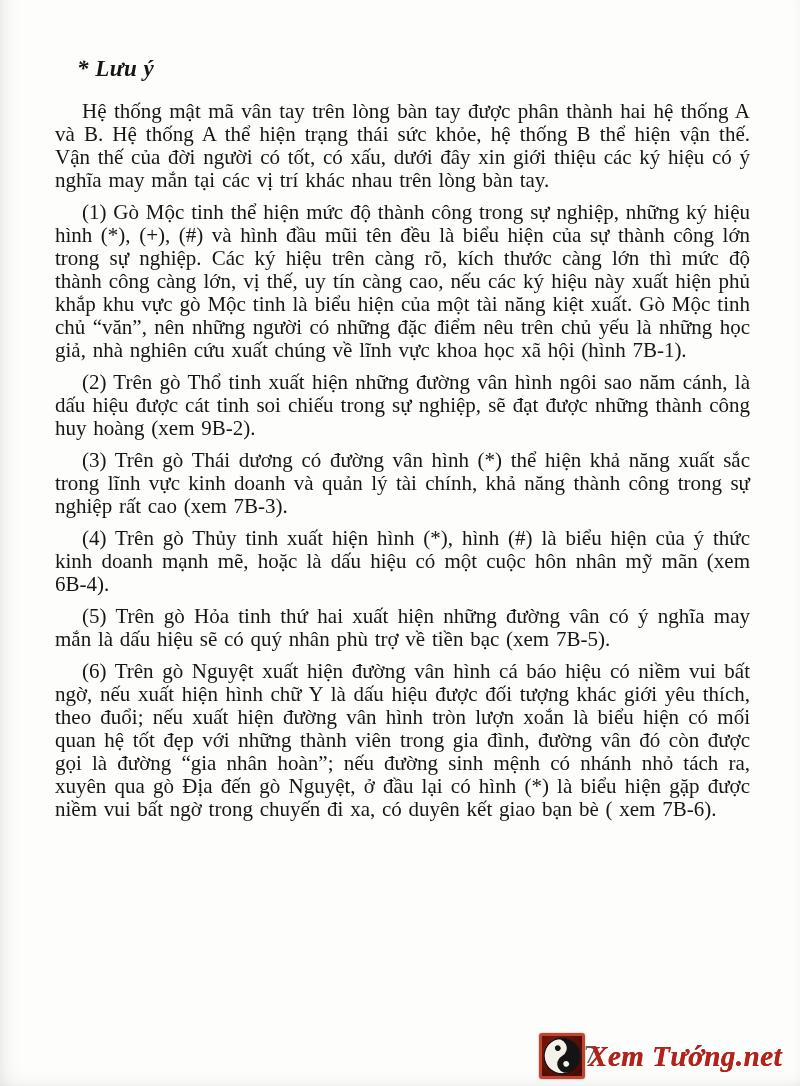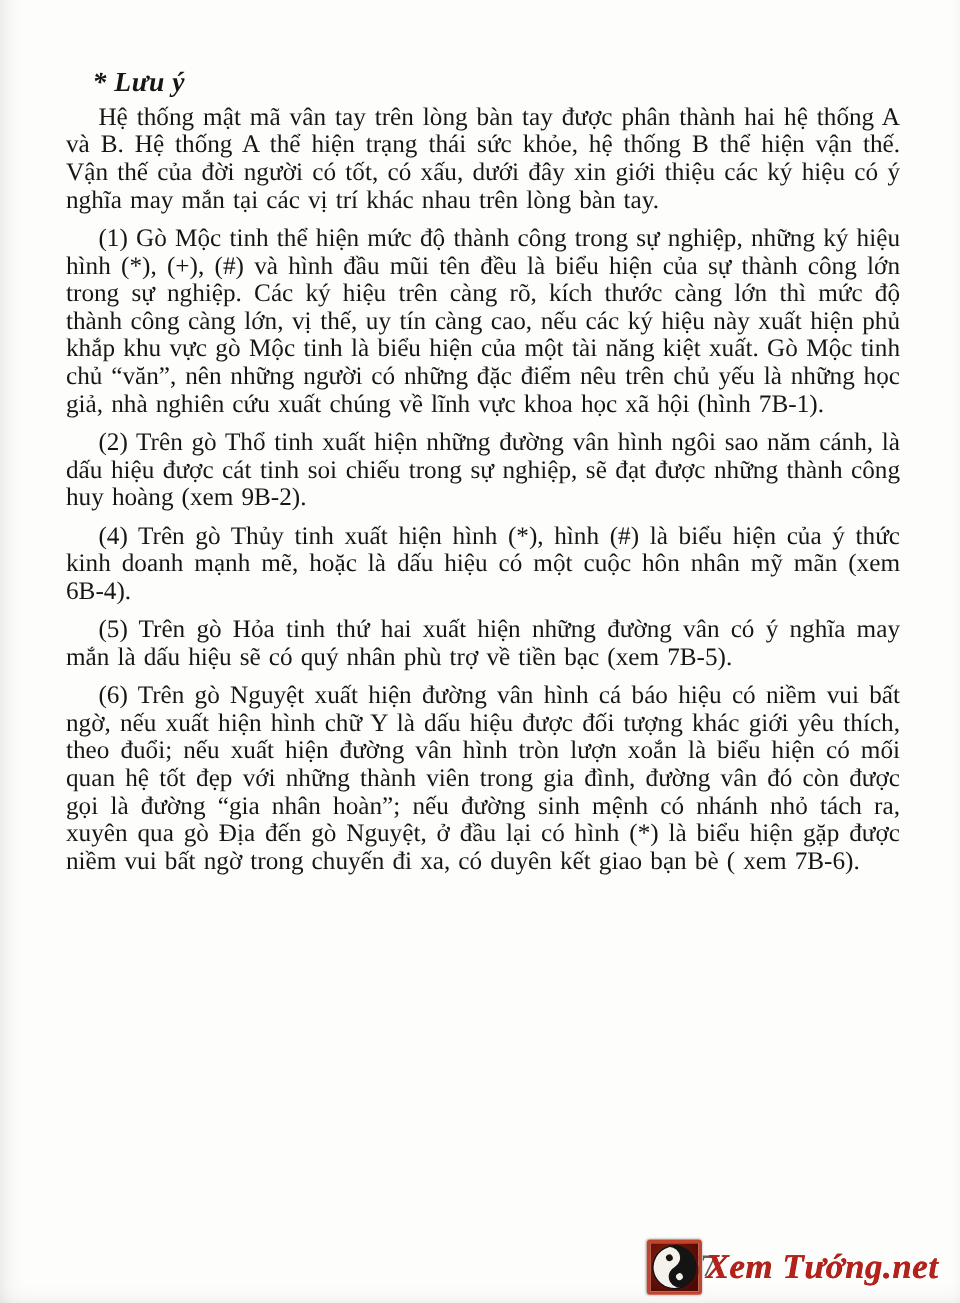--- a/index.html
+++ b/index.html
@@ -21,21 +21,21 @@
   .text-block {
     position: absolute;
     top: 56px;
     left: 55px;
     right: 50px;
   }
   .heading {
     font-size: 23px;
     font-weight: bold;
     font-style: italic;
-    margin: 0 0 4px 22px;
+    margin: 0 0 18px 22px;
     letter-spacing: 0.5px;
   }
   .para {
     font-size: 21px;
     line-height: 23px;
     text-align: justify;
     text-indent: 27px;
     margin: 0 0 9px 0;
     word-spacing: 1.5px;
   }
@@ -89,20 +89,21 @@
 </head>
 <body>
 
 <div class="page">
 
   <div class="text-block">
     <h2 class="heading">* Lưu ý</h2>
     <p class="para">Hệ thống mật mã vân tay trên lòng bàn tay được phân thành hai hệ thống A và B. Hệ thống A thể hiện trạng thái sức khỏe, hệ thống B thể hiện vận thế. Vận thế của đời người có tốt, có xấu, dưới đây xin giới thiệu các ký hiệu có ý nghĩa may mắn tại các vị trí khác nhau trên lòng bàn tay.</p>
     <p class="para">(1) Gò Mộc tinh thể hiện mức độ thành công trong sự nghiệp, những ký hiệu hình (*), (+), (#) và hình đầu mũi tên đều là biểu hiện của sự thành công lớn trong sự nghiệp. Các ký hiệu trên càng rõ, kích thước càng lớn thì mức độ thành công càng lớn, vị thế, uy tín càng cao, nếu các ký hiệu này xuất hiện phủ khắp khu vực gò Mộc tinh là biểu hiện của một tài năng kiệt xuất. Gò Mộc tinh chủ “văn”, nên những người có những đặc điểm nêu trên chủ yếu là những học giả, nhà nghiên cứu xuất chúng về lĩnh vực khoa học xã hội (hình 7B-1).</p>
     <p class="para">(2) Trên gò Thổ tinh xuất hiện những đường vân hình ngôi sao năm cánh, là dấu hiệu được cát tinh soi chiếu trong sự nghiệp, sẽ đạt được những thành công huy hoàng (xem 9B-2).</p>
+    <p class="para">(3) Trên gò Thái dương có đường vân hình (*) thể hiện khả năng xuất sắc trong lĩnh vực kinh doanh và quản lý tài chính, khả năng thành công trong sự nghiệp rất cao (xem 7B-3).</p>
     <p class="para">(4) Trên gò Thủy tinh xuất hiện hình (*), hình (#) là biểu hiện của ý thức  kinh doanh mạnh mẽ, hoặc là dấu hiệu có một cuộc hôn nhân mỹ mãn (xem 6B-4).</p>
     <p class="para">(5) Trên gò Hỏa tinh thứ hai xuất hiện những đường vân có ý nghĩa may mắn là dấu hiệu sẽ có quý nhân phù trợ về tiền bạc (xem 7B-5).</p>
     <p class="para">(6) Trên gò Nguyệt xuất hiện đường vân hình cá báo hiệu có niềm vui bất ngờ, nếu xuất hiện hình chữ Y là dấu hiệu được đối tượng khác giới yêu thích, theo đuổi; nếu xuất hiện đường vân hình tròn lượn xoắn là biểu hiện có mối quan hệ tốt đẹp với những thành viên trong gia đình, đường vân đó còn được gọi là đường “gia nhân hoàn”; nếu đường sinh mệnh có nhánh nhỏ tách ra, xuyên qua gò Địa đến gò Nguyệt, ở đầu lại có hình (*) là biểu hiện gặp được niềm vui bất ngờ trong chuyến đi xa, có duyên kết giao bạn bè ( xem 7B-6).</p>
   </div>
 
   <div class="watermark">
     <span class="page-number">67</span>
     <span class="yinyang-box">
       <svg viewBox="0 0 100 100" aria-hidden="true">
         <g transform="rotate(-28 50 50)">

